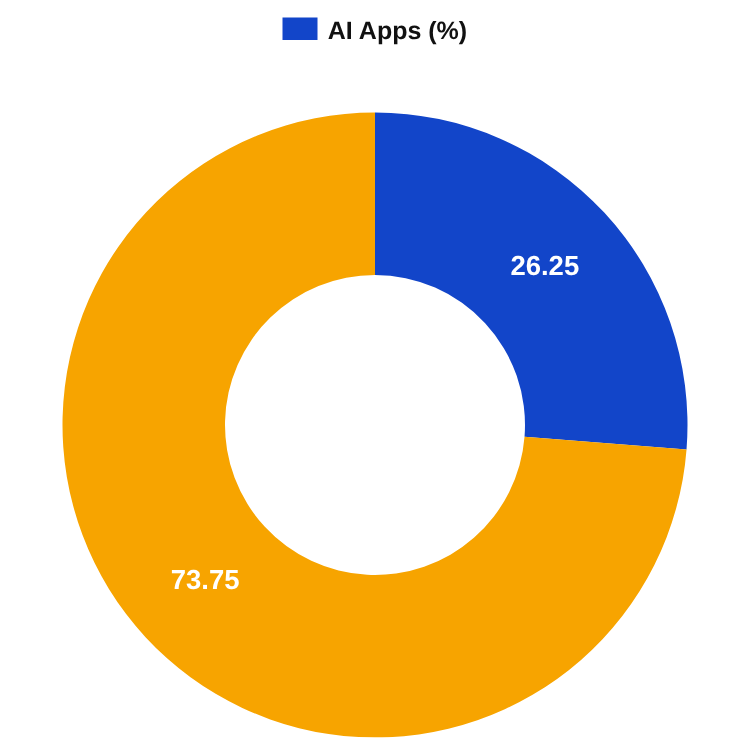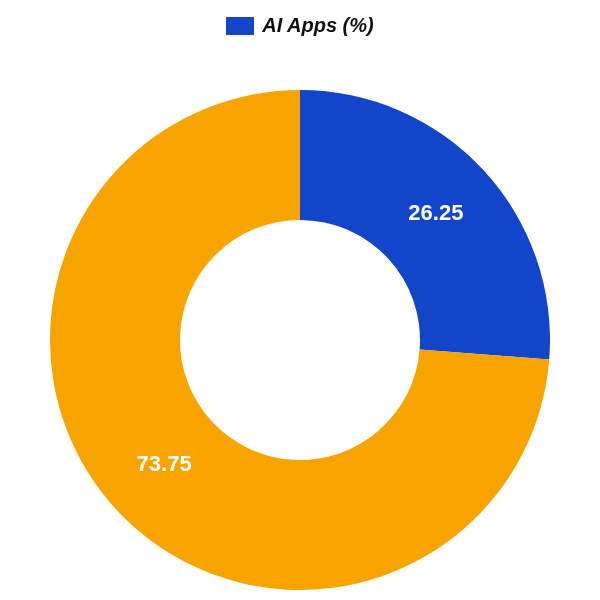--- a/index.html
+++ b/index.html
@@ -15,23 +15,21 @@
       justify-content: center;
       align-items: center;
       gap: 18px;
       padding-top: 14px;
       font-size: 20px;
       font-weight: 600;
       color: #111;
     }
     .legend-item {
       display: flex;
-      align-items: center;
       gap: 8px;
-      font-style: italic;
     }
     .swatch {
       width: 28px;
       height: 18px;
       display: inline-block;
     }
     .chart-wrap {
       position: absolute;
       top: 60px;
       left: 0;

